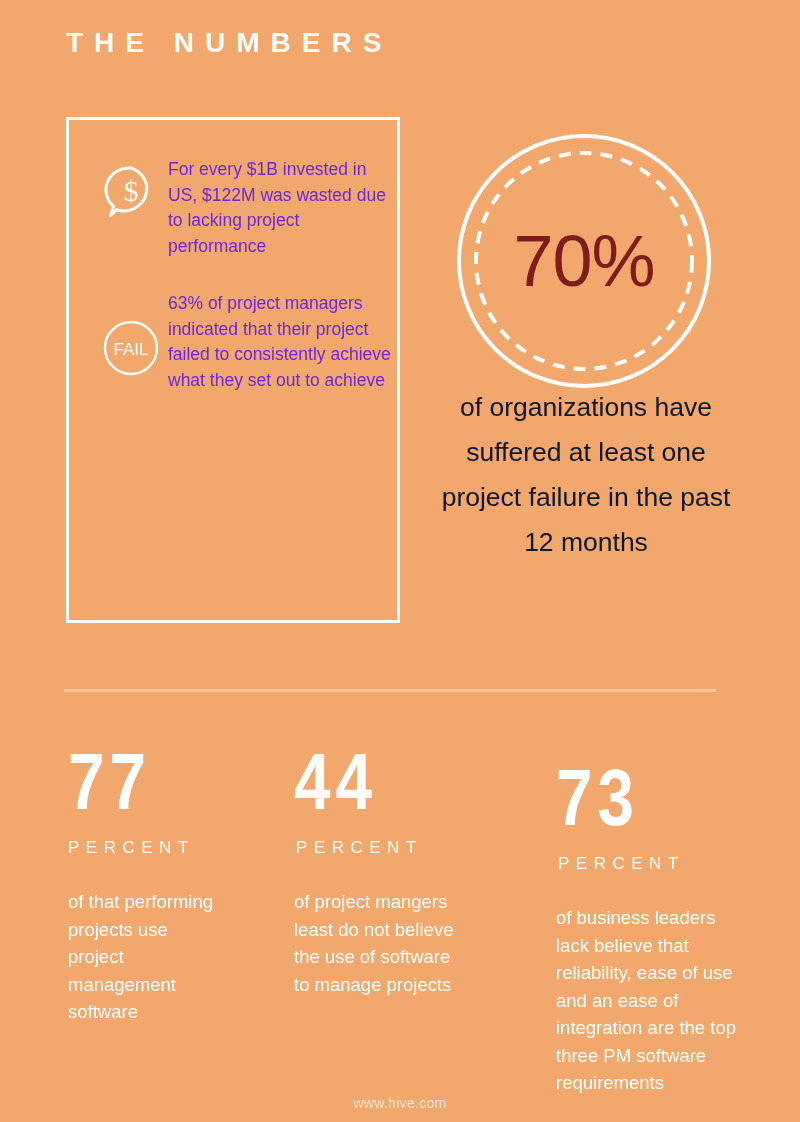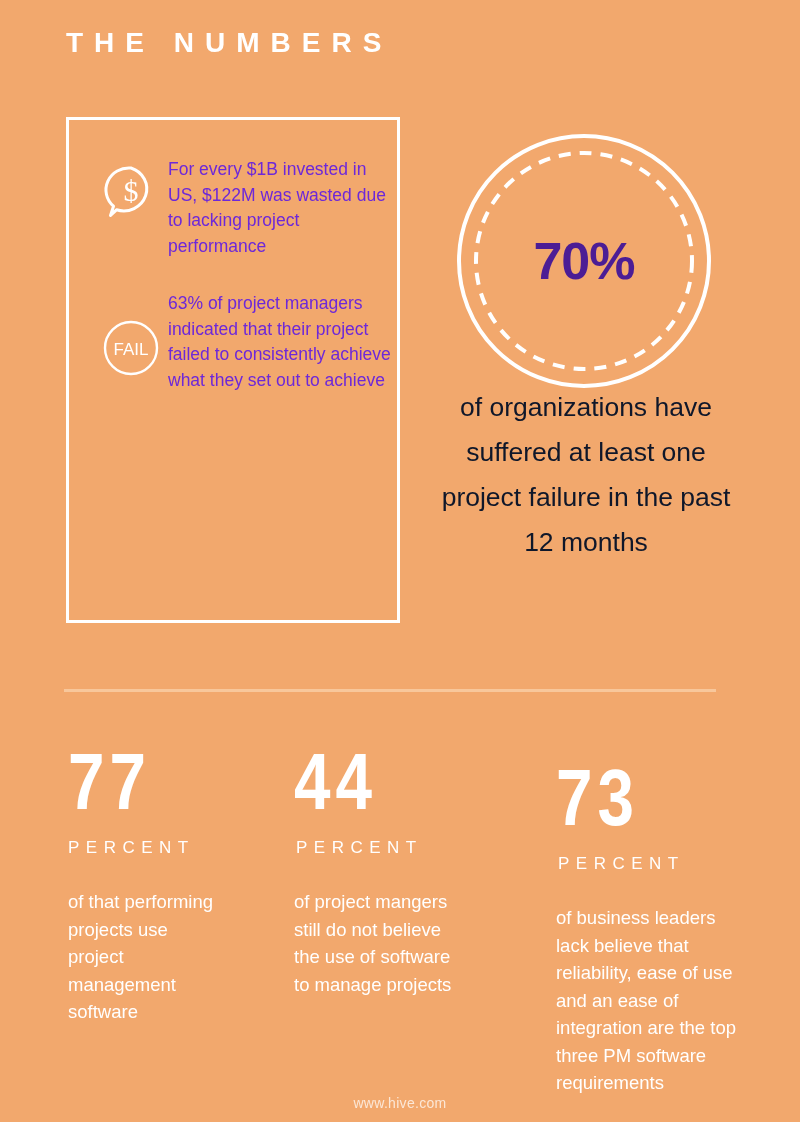--- a/index.html
+++ b/index.html
@@ -88,24 +88,24 @@
     border-radius: 50%;
     box-sizing: border-box;
   }
   .big-circle-dashes { position: absolute; inset: 0; }
   .big-circle-value {
     position: absolute;
     inset: 0;
     display: flex;
     align-items: center;
     justify-content: center;
-    font-size: 52px;
-    font-weight: bold;
+    font-size: 72px;
+    font-weight: normal;
     letter-spacing: -1px;
-    color: #4c1d95;
+    color: #7f1d1d;
     line-height: 1;
   }
   .big-caption {
     position: absolute;
     left: 430px;
     top: 385px;
     width: 312px;
     text-align: center;
     font-size: 26.5px;
     line-height: 45px;
@@ -220,21 +220,21 @@
 
   <div class="column col-1">
     <div class="col-number">77</div>
     <div class="col-percent">PERCENT</div>
     <div class="col-body">of that performing projects use project management software</div>
   </div>
 
   <div class="column col-2">
     <div class="col-number">44</div>
     <div class="col-percent">PERCENT</div>
-    <div class="col-body">of project mangers still do not believe the use of software to manage projects</div>
+    <div class="col-body">of project mangers least do not believe the use of software to manage projects</div>
   </div>
 
   <div class="column col-3">
     <div class="col-number">73</div>
     <div class="col-percent">PERCENT</div>
     <div class="col-body">of business leaders lack believe that reliability, ease of use and an ease of integration are the top three PM software requirements</div>
   </div>
 
 </div>
 

